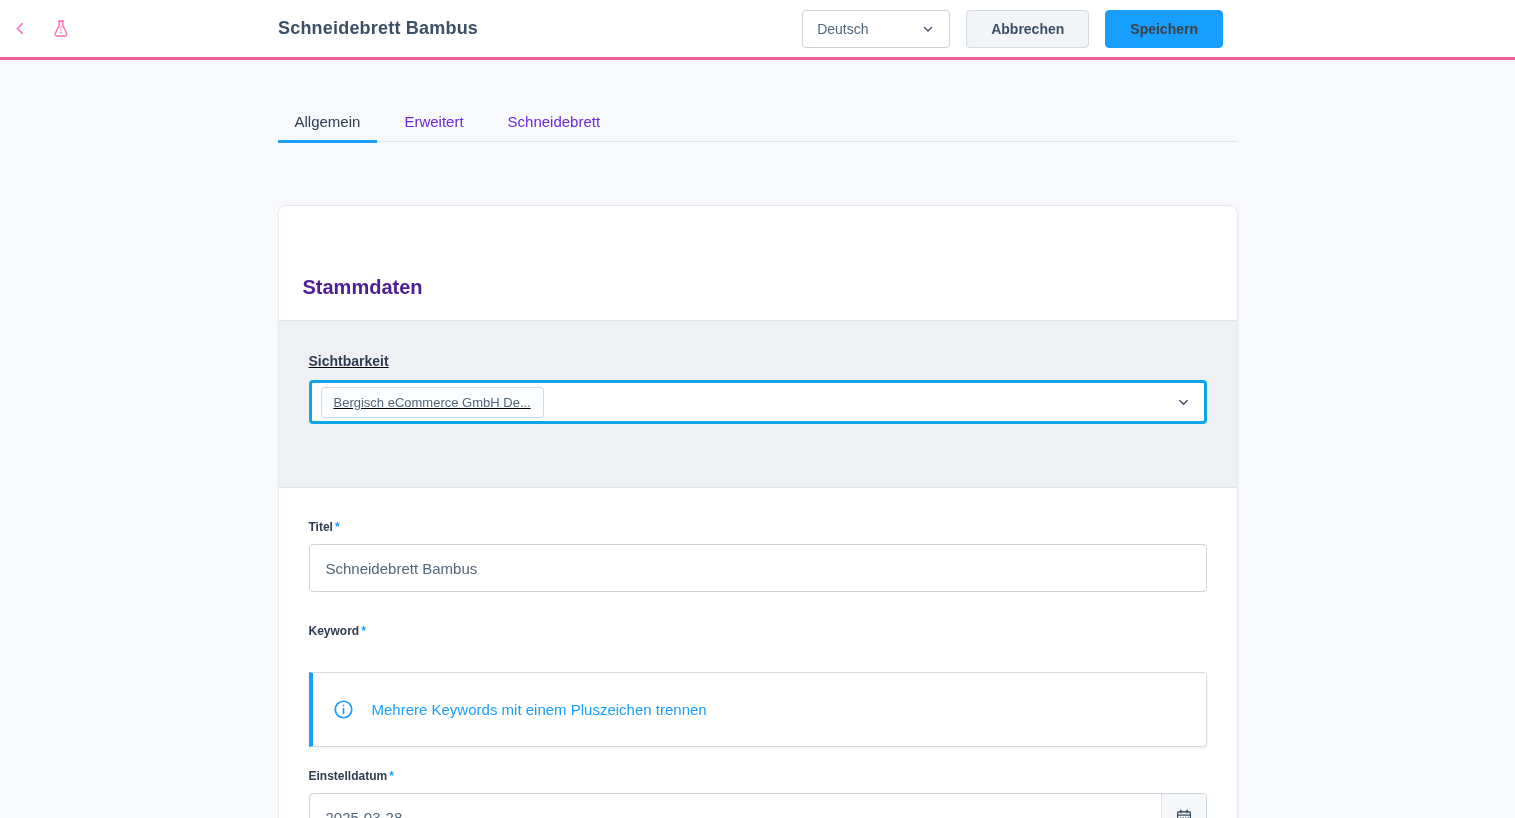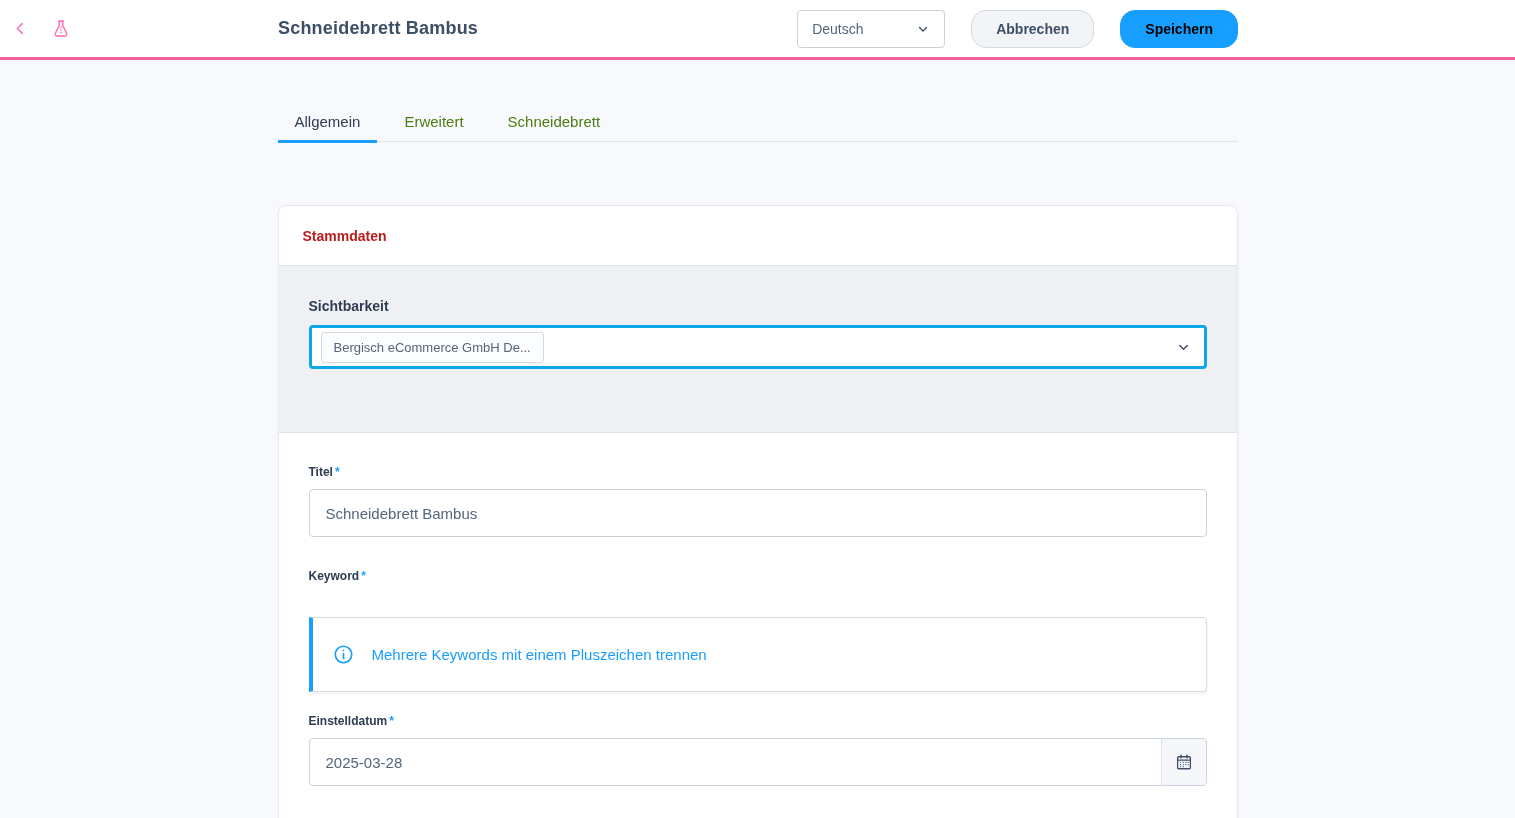--- a/index.html
+++ b/index.html
@@ -9,49 +9,49 @@
   
   .app-header{
     position:relative; height:60px; background:#ffffff;
     border-bottom:3px solid #f0609f;
     display:flex; align-items:center;
   }
   .header-left{ position:absolute; left:8px; top:0; height:57px; display:flex; align-items:center; gap:14px; }
   .icon-btn{ background:none; border:none; cursor:pointer; color:#f97bb9; display:flex; align-items:center; padding:4px; }
   .page-title{ position:absolute; left:278px; top:0; height:57px; display:flex; align-items:center;
     font-size:18px; font-weight:700; color:#3d4f66; letter-spacing:.2px; }
-  .header-right{ position:absolute; right:277px; top:0; height:57px; display:flex; align-items:center; gap:26px; }
+  .header-right{ position:absolute; right:292px; top:0; height:57px; display:flex; align-items:center; gap:16px; }
   .lang-select{
     width:148px; height:38px; border:1px solid #cbd3dc; border-radius:4px; background:#fff;
     display:flex; align-items:center; justify-content:space-between; padding:0 14px;
     font-size:14px; color:#52667a; cursor:pointer;
   }
-  .btn{ height:38px; border-radius:15px; font-size:14px; font-weight:700; cursor:pointer;
+  .btn{ height:38px; border-radius:4px; font-size:14px; font-weight:700; cursor:pointer;
     font-family:"Liberation Sans", sans-serif; padding:0 24px; }
   .btn-secondary{ background:#f2f4f7; border:1px solid #d4dae1; color:#3d4f66; }
-  .btn-primary{ background:#189eff; border:1px solid #189eff; color:#000000; }
+  .btn-primary{ background:#189eff; border:1px solid #189eff; color:#404040; }
 
   
   .page{ height:758px; background:#f8f9fc; overflow:hidden; }
   .content{ width:960px; margin:0 auto; }
 
   
   .tabs{ display:flex; gap:10px; margin-top:53px; border-bottom:1px solid #e1e4ea; }
-  .tab{ padding:0 17px 10px; font-size:15px; line-height:17px; color:#4d7c0f; cursor:pointer;
+  .tab{ padding:0 17px 10px; font-size:15px; line-height:17px; color:#6d28d9; cursor:pointer;
     border-bottom:3px solid transparent; margin-bottom:-2px; background:none; border-top:none; border-left:none; border-right:none;
     font-family:"Liberation Sans", sans-serif; }
   .tab.active{ color:#2e3d51; font-weight:400; border-bottom-color:#189eff; }
 
   
   .card{ margin-top:63px; background:#ffffff; border:1px solid #e8eaf0; border-radius:8px;
     box-shadow:0 1px 3px rgba(30,40,60,.05); overflow:hidden; }
   .card-header{ padding:22px 24px 21px; border-bottom:1px solid #dfe3ea; }
-  .card-title{ font-size:14px; font-weight:700; color:#b91c1c; }
+  .card-title{ font-size:20px; font-weight:700; color:#4c1d95;margin-top:48px; }
 
-  .gray-section{ background:#eff0f4; border-bottom:1px solid #dfe3ea; padding:32px 30px 63px; }
+  .gray-section{ background:#eff0f4; border-bottom:1px solid #dfe3ea; padding:32px 30px 63px;text-decoration:underline; }
   .field-label{ display:block; font-size:14px; line-height:17px; font-weight:700; color:#2e3d51; margin-bottom:10px; }
   .required{ color:#189eff; margin-left:2px; font-weight:700; }
 
   .multiselect{ position:relative; background:#ffffff; border:3px solid #0ea5e9; border-radius:4px;
     height:44px; display:flex; align-items:center; padding:0 40px 0 9px; cursor:text; }
   .tag{ border:1px solid #d5dbe3; background:#fcfdfe; border-radius:3px; padding:7px 12px;
     font-size:13px; color:#52667a; white-space:nowrap; }
   .select-caret{ position:absolute; right:13px; top:50%; transform:translateY(-50%); color:#3d4f66; display:flex; cursor:pointer; }
 
   .white-section{ background:#ffffff; padding:31px 30px 40px; }

